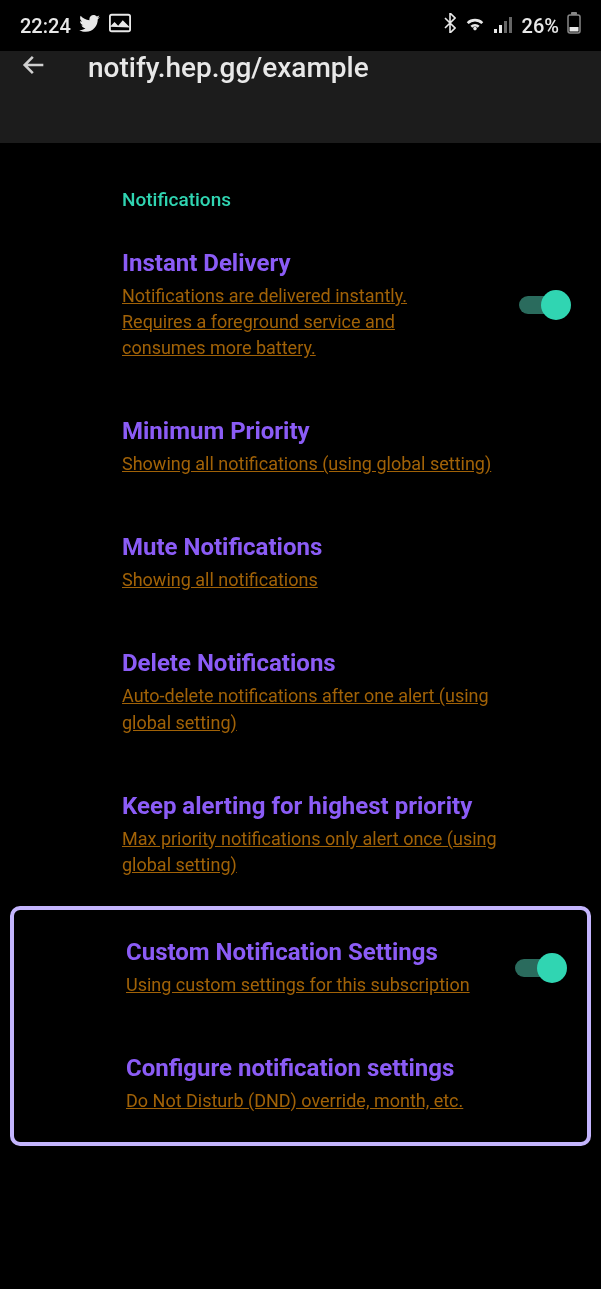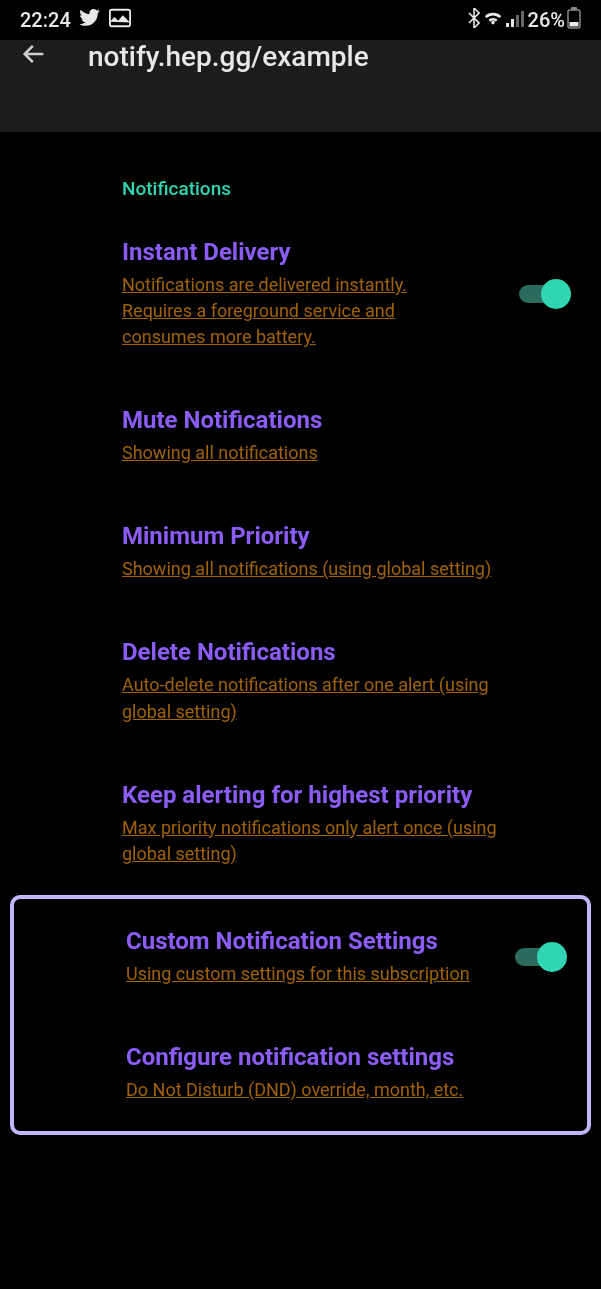--- a/index.html
+++ b/index.html
@@ -5,31 +5,31 @@
 * { margin: 0; padding: 0; box-sizing: border-box; }
 body {
   width: 601px;
   height: 1289px;
   background: #000;
   font-family: -apple-system, Roboto, "Segoe UI", sans-serif;
   color: #e8e8e8;
   overflow: hidden;
 }
 .status-bar {
-  height: 40px;
+  height: 51px;
   display: flex;
   justify-content: space-between;
   align-items: center;
   padding: 0 20px;
   font-size: 20px;
   font-weight: 500;
   color: #e8e8e8;
 }
 .status-left { display: flex; align-items: center; gap: 8px; }
-.status-right { display: flex; align-items: center; gap: 2px; }
+.status-right { display: flex; align-items: center; gap: 8px; }
 .app-bar {
   height: 92px;
   background: #1c1c1c;
   display: flex;
   align-items: flex-start;
   padding: 0 20px;
   gap: 40px;
 }
 .back-arrow { 
   width: 28px; 
@@ -168,27 +168,27 @@
 <div class="content">
   <div class="section-header">Notifications</div>
 
   <div class="setting-item setting-with-toggle">
     <div class="setting-title">Instant Delivery</div>
     <div class="setting-subtitle">Notifications are delivered instantly. Requires a foreground service and consumes more battery.</div>
     <div class="toggle"></div>
   </div>
 
   <div class="setting-item">
+    <div class="setting-title">Minimum Priority</div>
+    <div class="setting-subtitle">Showing all notifications (using global setting)</div>
+  </div>
+
+  <div class="setting-item">
     <div class="setting-title">Mute Notifications</div>
     <div class="setting-subtitle">Showing all notifications</div>
-  </div>
-
-  <div class="setting-item">
-    <div class="setting-title">Minimum Priority</div>
-    <div class="setting-subtitle">Showing all notifications (using global setting)</div>
   </div>
 
   <div class="setting-item">
     <div class="setting-title">Delete Notifications</div>
     <div class="setting-subtitle">Auto-delete notifications after one alert (using global setting)</div>
   </div>
 
   <div class="setting-item">
     <div class="setting-title">Keep alerting for highest priority</div>
     <div class="setting-subtitle">Max priority notifications only alert once (using global setting)</div>

